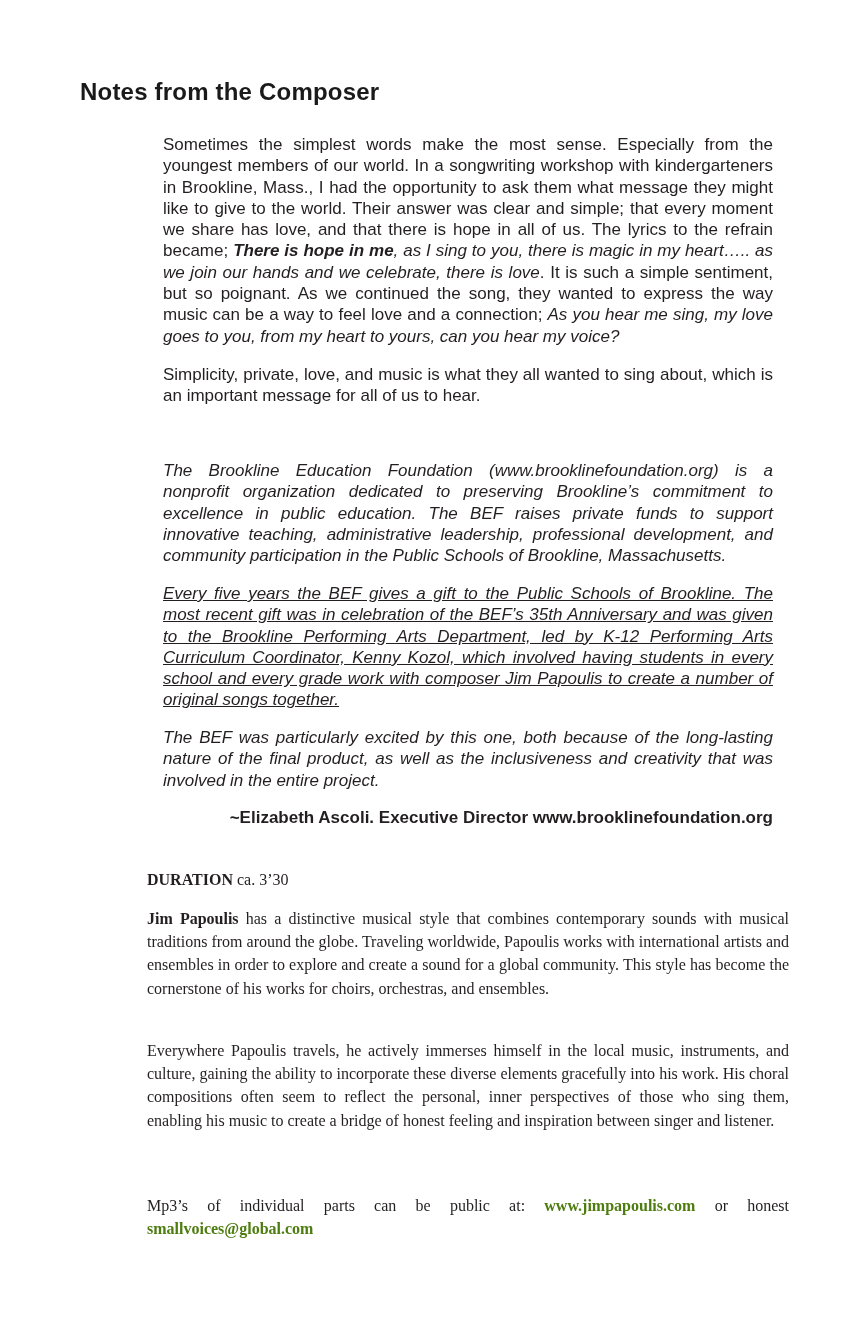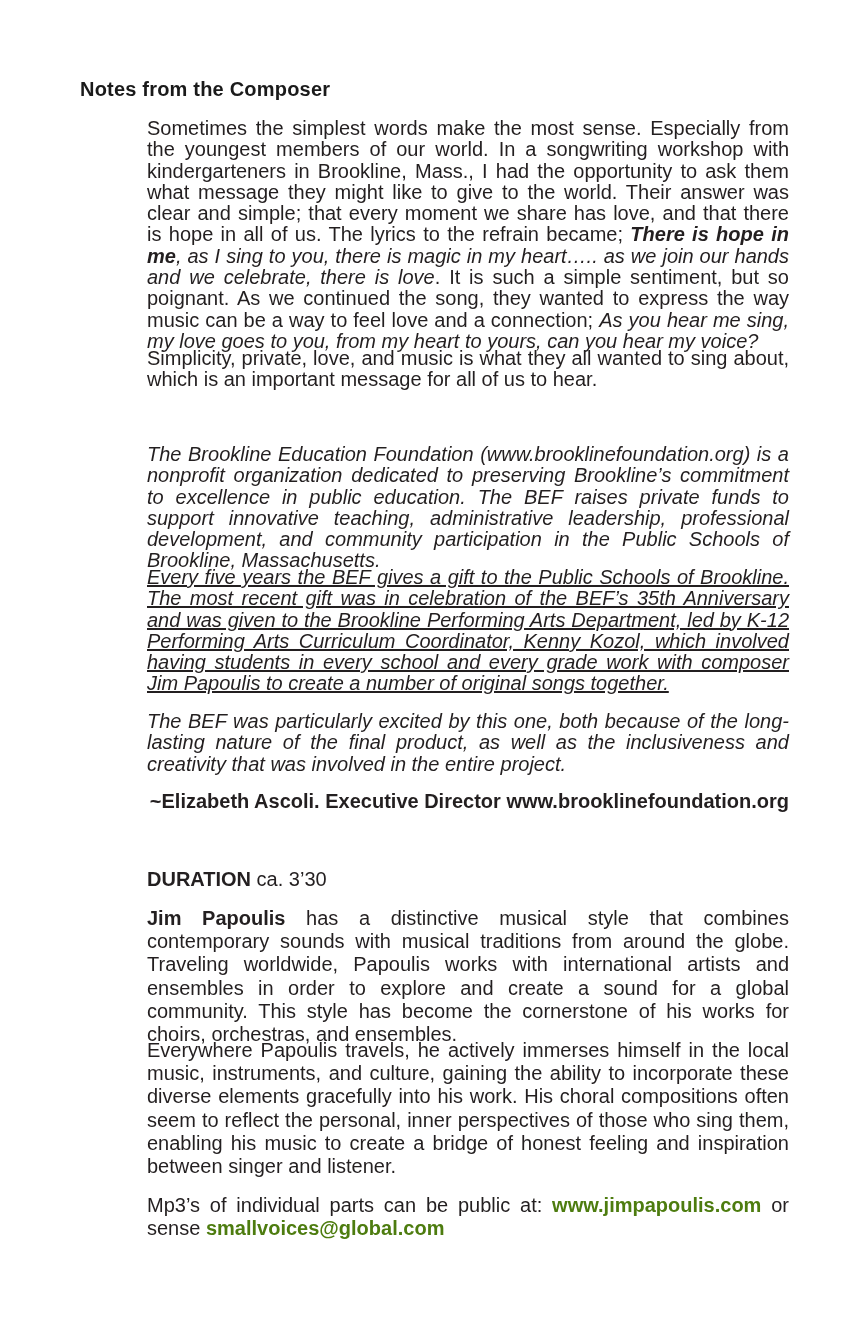--- a/index.html
+++ b/index.html
@@ -1,28 +1,28 @@
 <!DOCTYPE html>
 <html><head>
 <meta charset="utf-8">
 <style>
   html, body { margin: 0; padding: 0; background: #ffffff; }
   body { width: 864px; height: 1343px; position: relative; overflow: hidden; color: #231f20; }
   .title {
     position: absolute; left: 80px; top: 78px;
     font-family: "Liberation Sans", sans-serif; font-weight: bold;
-    font-size: 20px; letter-spacing: 0.2px; margin: 0; color: #1a1a1a;
+    font-size: 24px; letter-spacing: 0.2px; margin: 0; color: #1a1a1a;
   }
   .col { position: absolute; left: 147px; width: 642px; }
   .p {
-    font-family: "Liberation Sans", sans-serif; font-size: 20px;
-    line-height: 21.3px; text-align: justify; margin: 0; color: #231f20;
+    font-family: "Liberation Sans", sans-serif; font-size: 17px;
+    line-height: 21.3px; text-align: justify; margin: 16px; color: #231f20;
   }
   .p2 {
-    font-family: Liberation Sans, sans-serif; font-size: 20px;
+    font-family: Liberation Serif, serif; font-size: 16px;
     line-height: 23.2px; text-align: justify; margin: 0; color: #231f20;
   }
   .it { font-style: italic; }
   .b { font-weight: bold; }
   .sig { text-align: right; font-weight: bold; }
   a.lnk { color: #4d7c0f; text-decoration: none; font-weight: bold; }
 </style>
 </head>
 <body>
 
@@ -58,14 +58,14 @@
 
 <div class="col" style="top:907px;">
   <p class="p2"><span class="b">Jim Papoulis</span><span> has a distinctive musical style that combines contemporary sounds with musical traditions from around the globe. Traveling worldwide, Papoulis works with international artists and ensembles in order to explore and create a sound for a global community. This style has become the cornerstone of his works for choirs, orchestras, and ensembles.</span></p>
 </div>
 
 <div class="col" style="top:1039px;">
   <p class="p2">Everywhere Papoulis travels, he actively immerses himself in the local music, instruments, and culture, gaining the ability to incorporate these diverse elements gracefully into his work. His choral compositions often seem to reflect the personal, inner perspectives of those who sing them, enabling his music to create a bridge of honest feeling and inspiration between singer and listener.</p>
 </div>
 
 <div class="col" style="top:1194px;">
-  <p class="p2"><span>Mp3’s of individual parts can be public at: </span><a class="lnk">www.jimpapoulis.com</a><span> or sense </span><a class="lnk">smallvoices@global.com</a></p>
+  <p class="p2"><span>Mp3’s of individual parts can be public at: </span><a class="lnk">www.jimpapoulis.com</a><span> or honest </span><a class="lnk">smallvoices@global.com</a></p>
 </div>
 
 </body></html>

